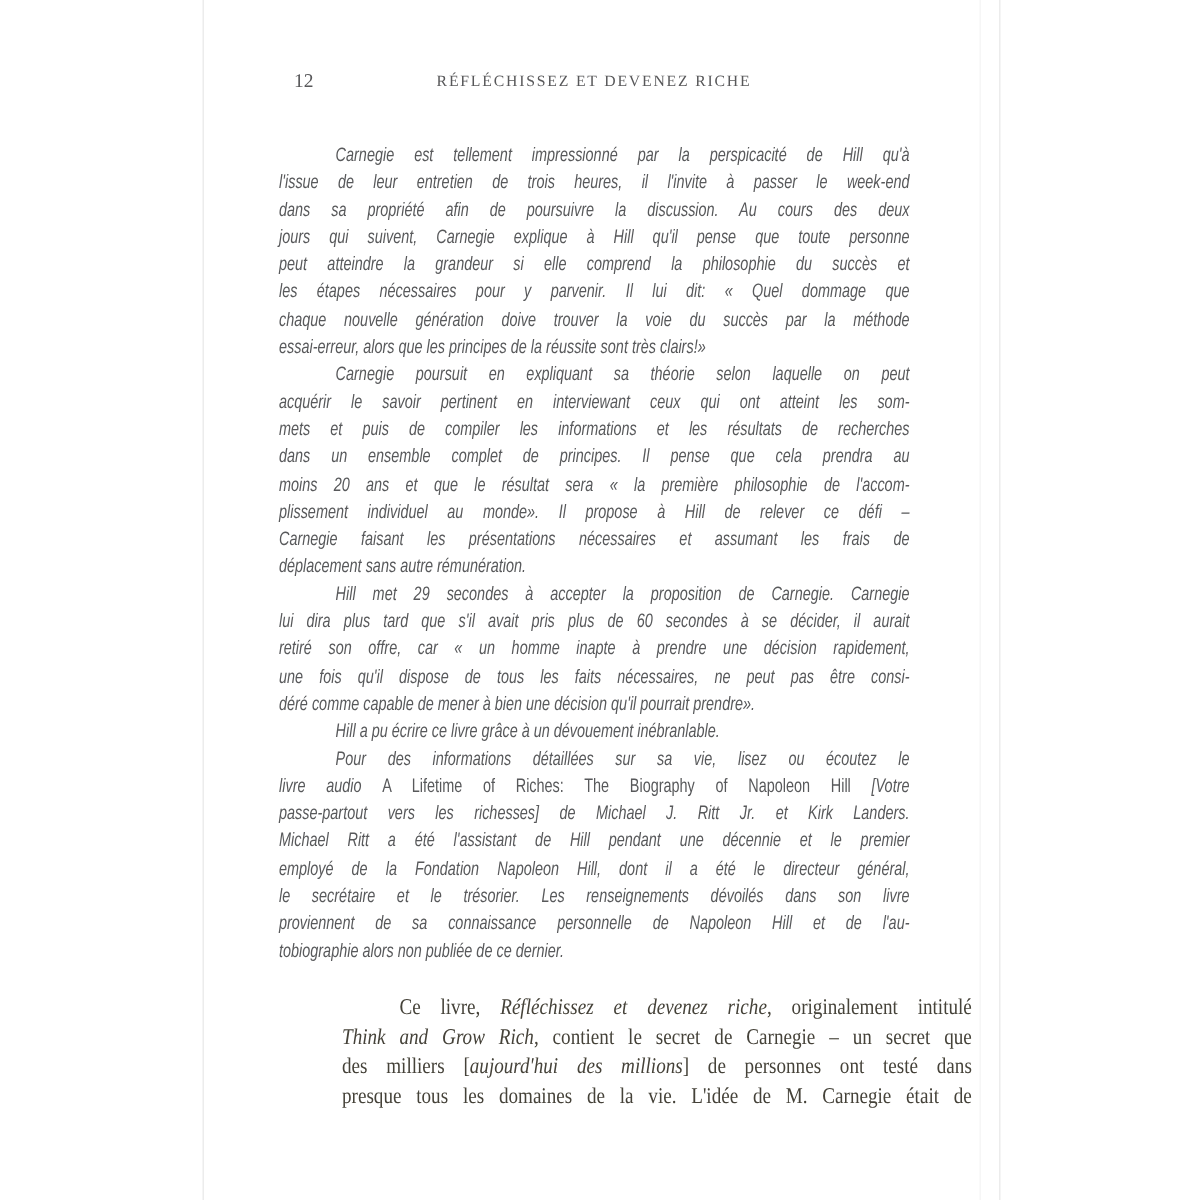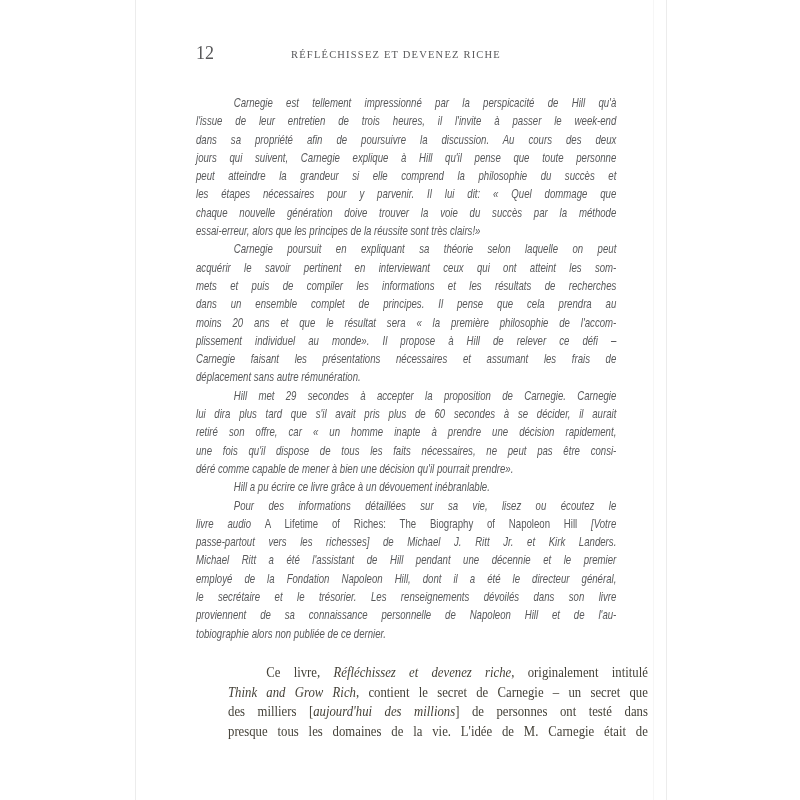--- a/index.html
+++ b/index.html
@@ -9,30 +9,30 @@
     -webkit-font-smoothing:antialiased;
   }
   .page{position:absolute;left:0;top:0;width:800px;height:800px;background:var(--page-bg,#ffffff);}
   .edge{position:absolute;top:0;bottom:0;width:1px;}
   .edge-left{left:135px;background:var(--edge-c,#ececec);}
   .edge-right{left:666px;background:var(--edge-c,#ececec);}
   .edge-right-shadow{left:653px;background:#f6f6f6;}
 
   .pagenum{
     position:absolute;left:196px;top:47px;
-    font-family:"Liberation Serif",serif;font-size:18px;line-height:13px;
+    font-family:"Liberation Serif",serif;font-size:13px;line-height:13px;
     color:var(--header-c,#58585a);
   }
   .running-title{
     position:absolute;left:186px;top:49px;width:420px;text-align:center;
     font-family:"Liberation Serif",serif;font-size:10.5px;line-height:11px;
     letter-spacing:1.2px;color:var(--header-c,#58585a);
   }
 
-  .quote-pos{position:absolute;left:196px;top:94px;width:420px;}
+  .quote-pos{position:absolute;left:186px;top:94px;width:420px;}
   .quote-inner{
     width:568px;transform:scaleX(0.74);transform-origin:0 0;
     font-family:"Liberation Sans",sans-serif;font-style:italic;
     font-size:13px;line-height:18.3px;color:var(--quote-c,#58595b);
   }
   .q .alt{font-style:normal;}
 
   .body-pos{position:absolute;left:186px;top:663px;width:420px;margin-left:42px;}
   .body-inner{
     width:494px;transform:scaleX(0.85);transform-origin:0 0;

